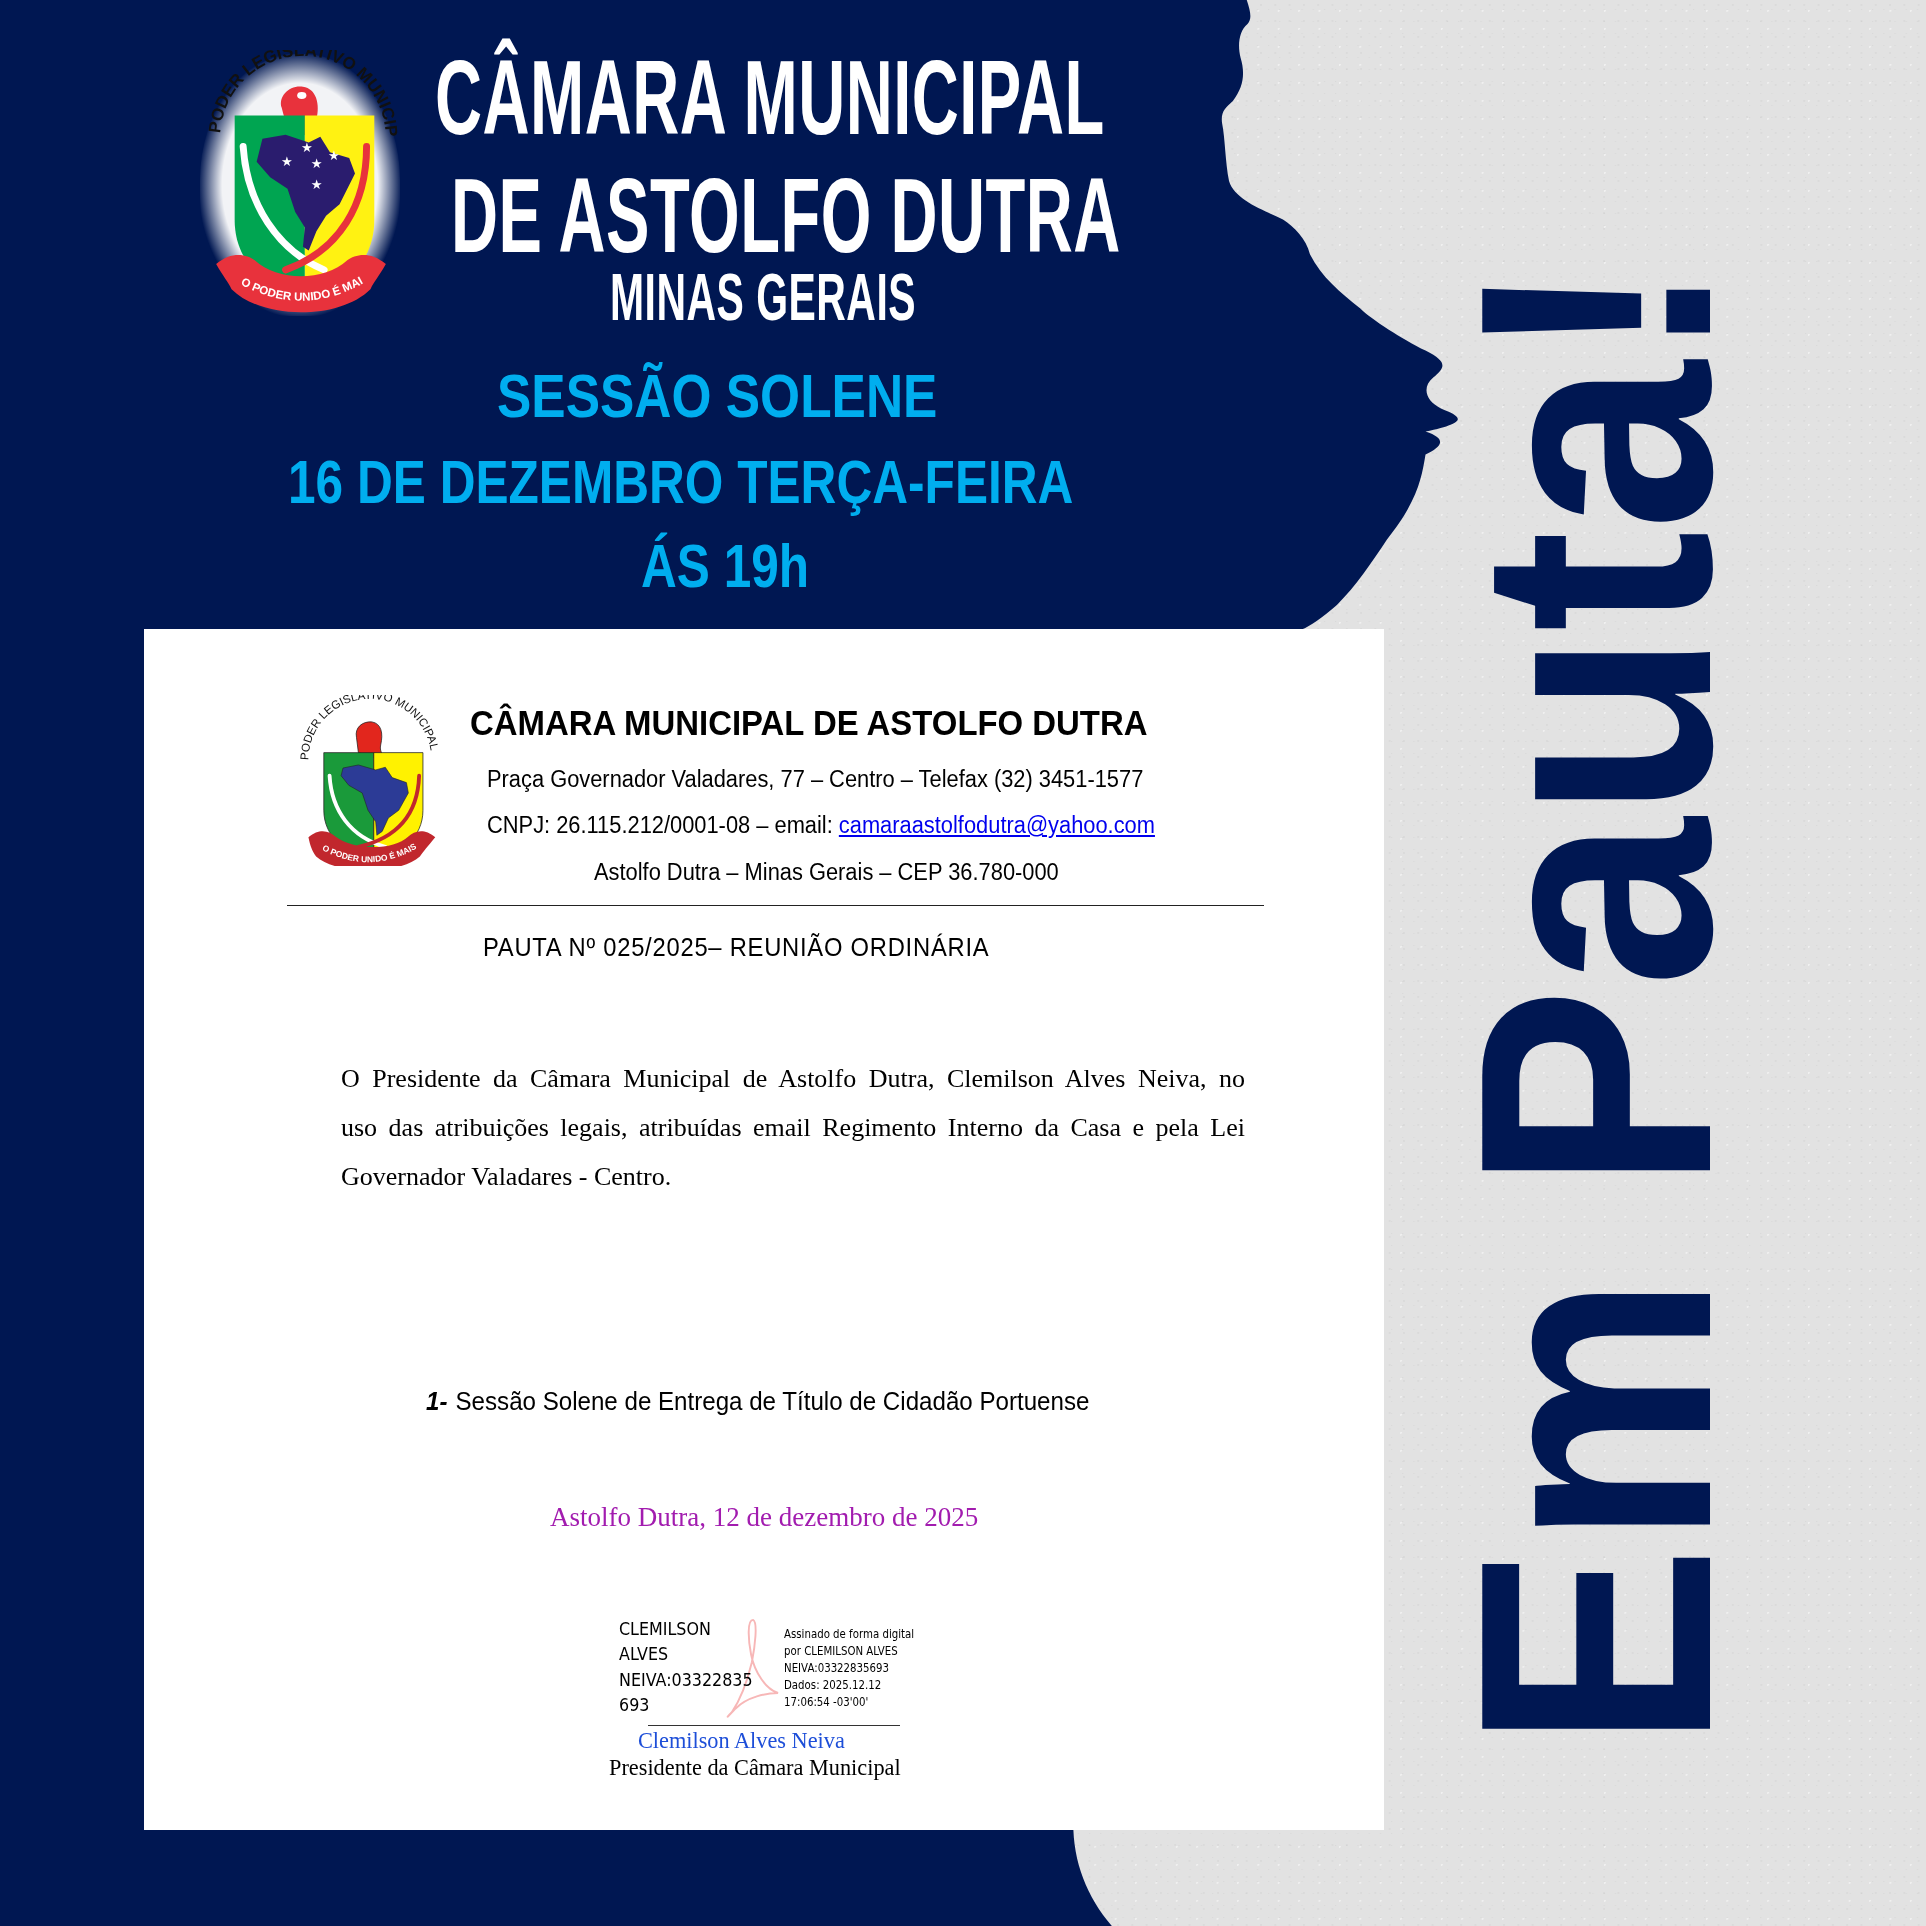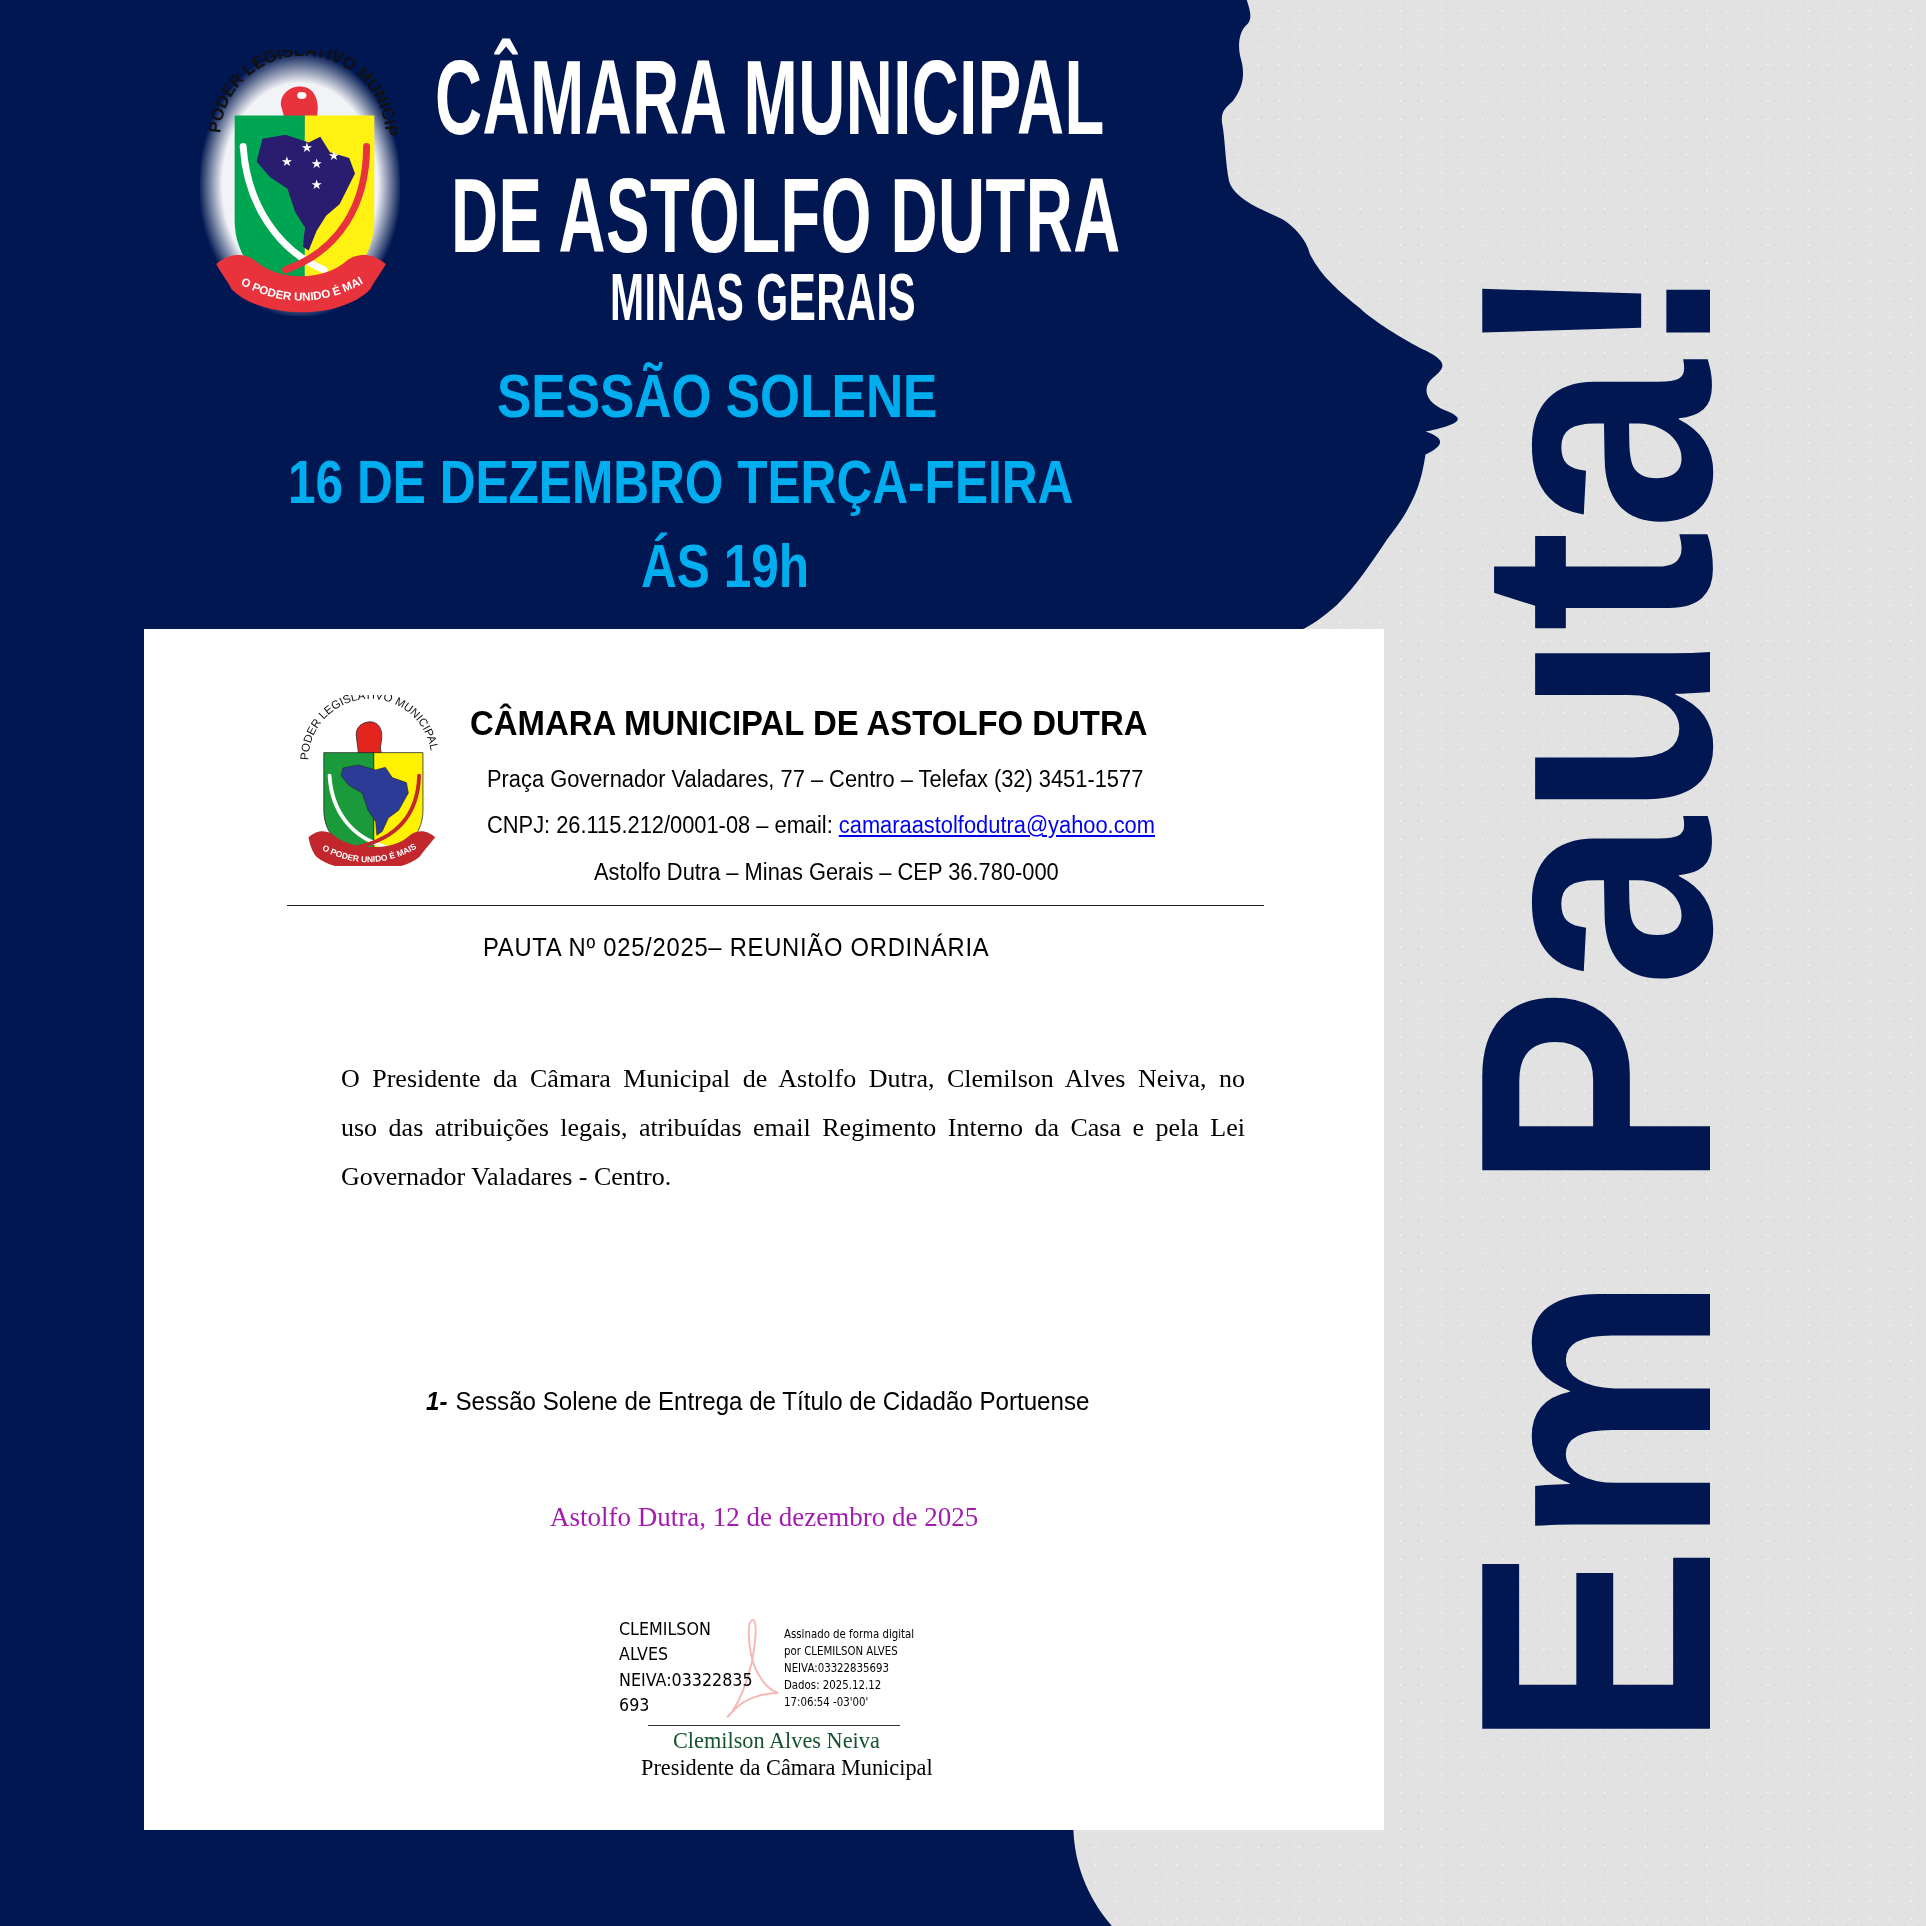--- a/index.html
+++ b/index.html
@@ -42,22 +42,22 @@
   .para .jl { text-align:justify; text-align-last:justify; }
 
   .item { left:426px; top:1389px; font-family:"Liberation Sans", sans-serif; font-size:25.4px; line-height:25.4px; color:#000; transform:scale(0.95,1); transform-origin:left top; }
   .item .num { font-style:italic; font-weight:bold; margin-right:8.5px; }
   .date { left:550px; top:1504px; font-family:"Liberation Serif", serif; font-size:27px; line-height:27px; color:#a21caf; }
 
   .sig-left { left:619px; top:1617px; font-family:"DejaVu Sans", sans-serif; font-size:17.7px; line-height:25.4px; color:#000; white-space:pre; transform:scale(0.9,1); transform-origin:left top; }
   .sig-right { left:784px; top:1626px; font-family:"DejaVu Sans", sans-serif; font-size:11.6px; line-height:17px; color:#000; white-space:pre; transform:scale(0.88,1); transform-origin:left top; }
   .sig-mark { position:absolute; left:724px; top:1616px; width:58px; height:104px; }
   .sig-rule { position:absolute; left:648px; top:1725px; width:252px; height:0.8px; background:#333; }
-  .sig-name { left:673px; top:1730px; font-family:"Liberation Serif", serif; font-size:22.3px; line-height:22.3px; color:#14532d;text-align:center; }
-  .sig-role { left:609px; top:1757px; font-family:"Liberation Serif", serif; font-size:22.3px; line-height:22.3px; color:#000;margin-left:32px; }
+  .sig-name { left:638px; top:1730px; font-family:"Liberation Serif", serif; font-size:22.3px; line-height:22.3px; color:#1d4ed8;text-align:center; }
+  .sig-role { left:609px; top:1757px; font-family:"Liberation Serif", serif; font-size:22.3px; line-height:22.3px; color:#000; }
 
   .em-pauta { position:absolute; left:1477px; top:1749px; transform-origin:left top; transform:rotate(-90deg); }
   .em-pauta span { display:block; font-family:"Liberation Sans", sans-serif; font-weight:bold; color:#001752; font-size:331px; line-height:237px; height:237px; transform:scale(0.92,1); transform-origin:left top; white-space:nowrap; }
 </style>
 </head>
 <body>
 
 <div class="canvas"></div>
 
 <svg class="bg-shape" viewBox="0 0 5012 5012" xmlns="http://www.w3.org/2000/svg">

